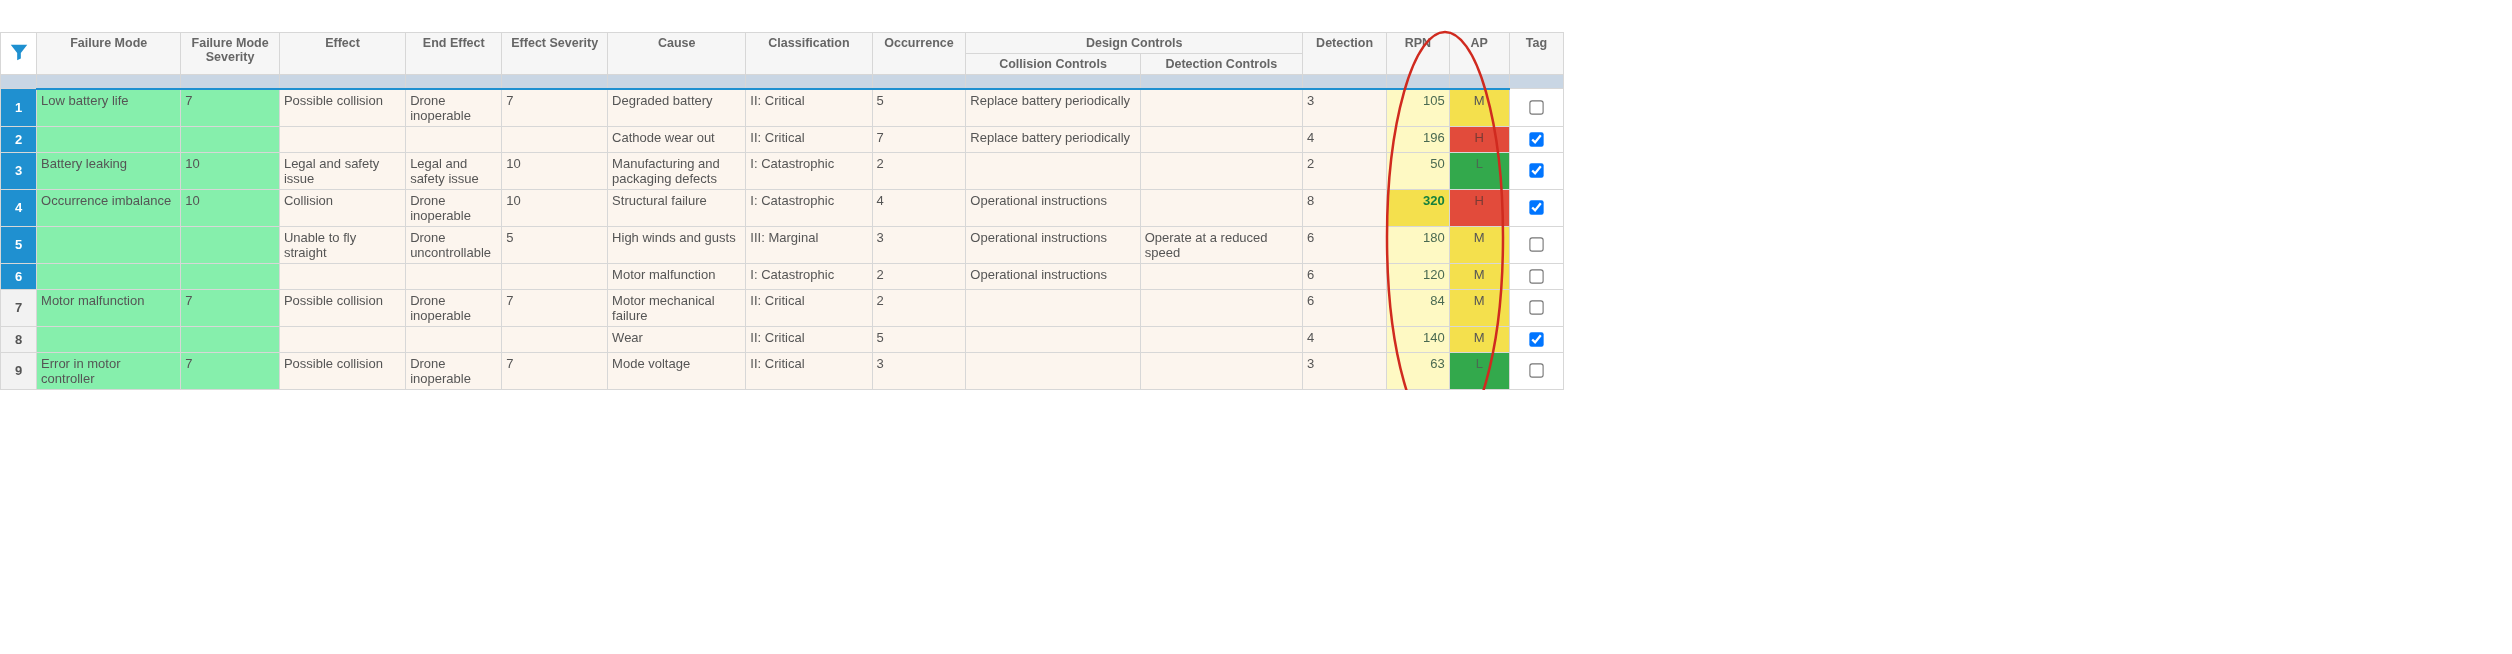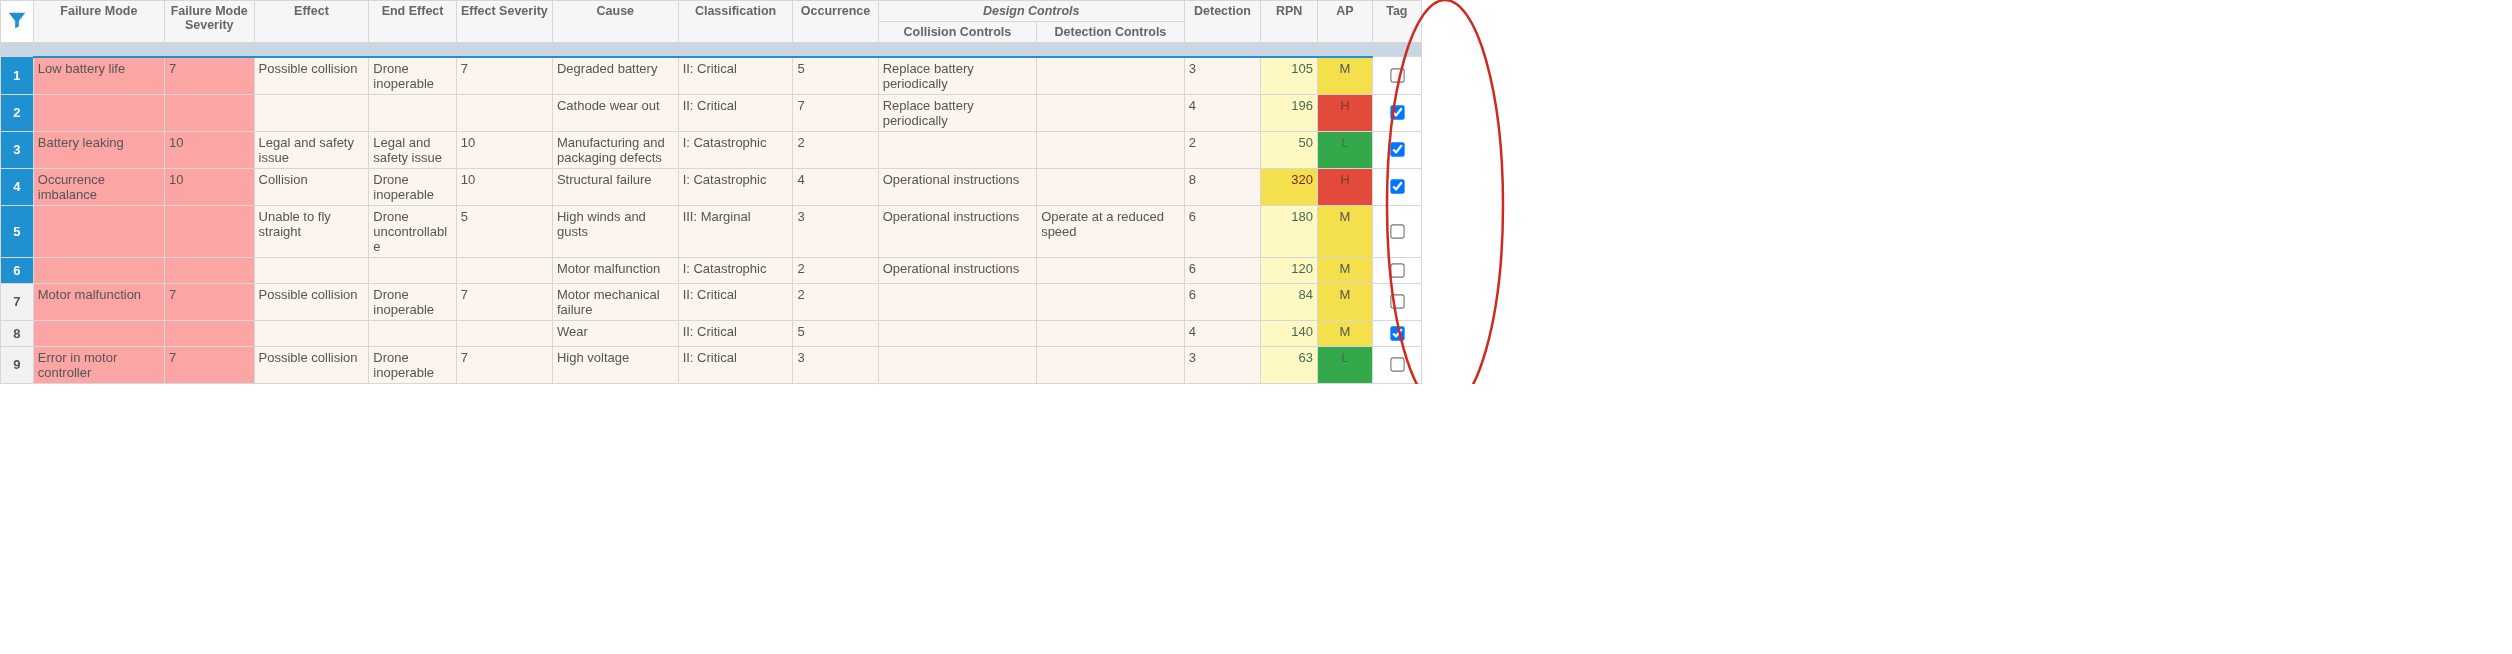--- a/index.html
+++ b/index.html
@@ -4,63 +4,63 @@
 <style>
   * { box-sizing: border-box; }
   body {
     margin: 0;
     font-family: "Helvetica Neue", Helvetica, Arial, sans-serif;
     font-size: 13px;
     color: #555;
     background: #fff;
     position: relative;
   }
-  .wrap { width: 1422px; position: relative; }
+  .wrap { width: 1564px; position: relative; margin-top: 32px; }
   table {
     border-collapse: collapse;
     width: 100%;
     table-layout: fixed;
   }
   th, td {
     border: 1px solid #d7d7d7;
     padding: 3px 4px;
     vertical-align: top;
     overflow-wrap: break-word;
   }
   thead th {
     background: #f6f6f6;
     color: #666;
     font-weight: 700;
     text-align: center;
     font-size: 12.5px;
   }
   thead tr:first-child th { height: 20px; }
-  th.group { font-weight: 700; font-style: italic; }
+  th.group { font-weight: 700; }
   tr.spacer td, tr.spacer th { background: #c9d6e4; height: 14px; padding:0; border-left:1px solid #d7d7d7; border-right:1px solid #d7d7d7; }
   tr.spacer td.blue-accent { border-bottom: 2px solid #1f90d0; }
   .rownum {
     background: #1f90d0;
     color: #fff;
     text-align: center;
     font-weight: 700;
     vertical-align: middle;
   }
   .rownum.unsel {
     background: #f2f2f2;
     color: #555;
   }
   .filter-cell {
     background: #fff;
     text-align: center;
     vertical-align: middle;
   }
   .cream { background: #fcf5ee; }
-  .blueish { background: #fca5a5; }
+  .blueish { background: #86efac; }
   .rpn-green { background: #fef9c3; color:#4a6a52; text-align:right; }
-  .rpn-yellow { background: #f4e04d; color:#7f1d1d; text-align:right; }
+  .rpn-yellow { background: #f4e04d; color:#15803d; text-align:right;font-weight:bold; }
   .ap-green { background: #33a94c; color:#4a6a52; text-align:center; }
   .ap-yellow { background: #f4e04d; color:#555; text-align:center; }
   .ap-red { background: #e24b3b; color:#7a3a34; text-align:center; }
   .tag-cell { background:#fff; text-align:center; vertical-align:middle; }
   input[type=checkbox] { transform: scale(1.1); }
   .funnel {
     width: 22px; height: 22px; display:inline-block;
   }
   svg.ellipse {
     position: absolute;
@@ -271,21 +271,21 @@
           <td class="ap-yellow">M</td>
           <td class="tag-cell"><input type="checkbox" checked="" style=""></td>
         </tr>
         <tr>
           <th class="rownum unsel">9</th>
           <td class="blueish">Error in motor controller</td>
           <td class="blueish">7</td>
           <td class="cream">Possible collision</td>
           <td class="cream">Drone inoperable</td>
           <td class="cream">7</td>
-          <td class="cream">High voltage</td>
+          <td class="cream">Mode voltage</td>
           <td class="cream">II: Critical</td>
           <td class="cream">3</td>
           <td class="cream"></td>
           <td class="cream"></td>
           <td class="cream">3</td>
           <td class="rpn-green">63</td>
           <td class="ap-green">L</td>
           <td class="tag-cell"><input type="checkbox" style=""></td>
         </tr>
       </tbody>

